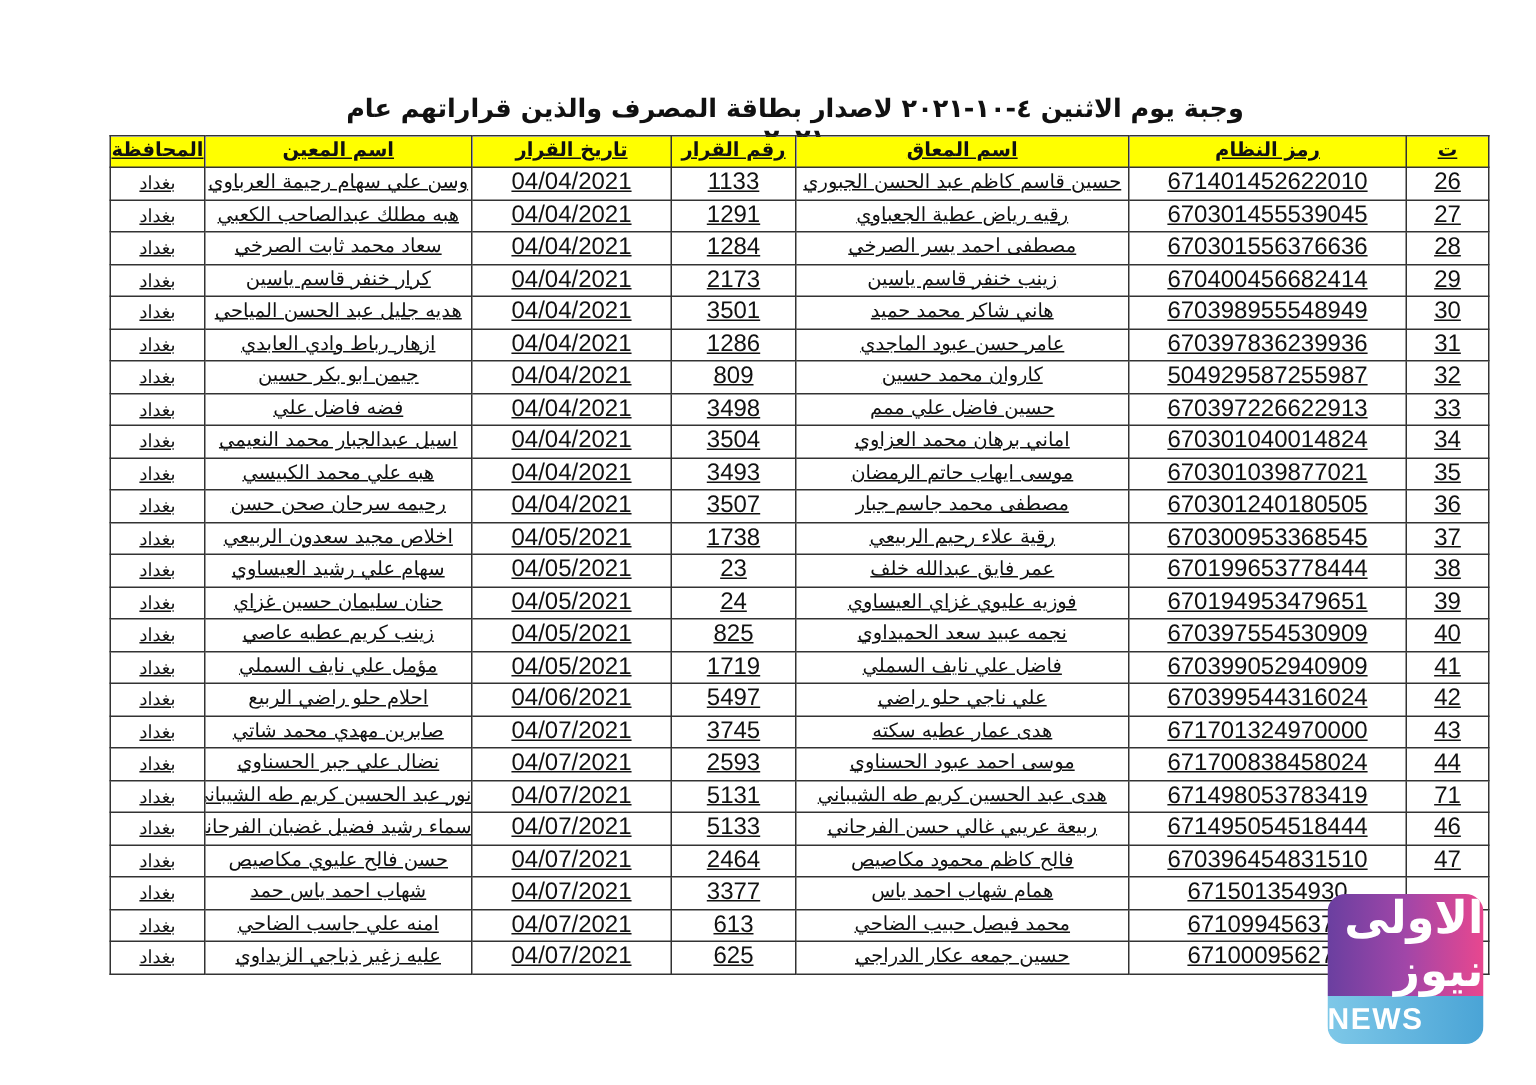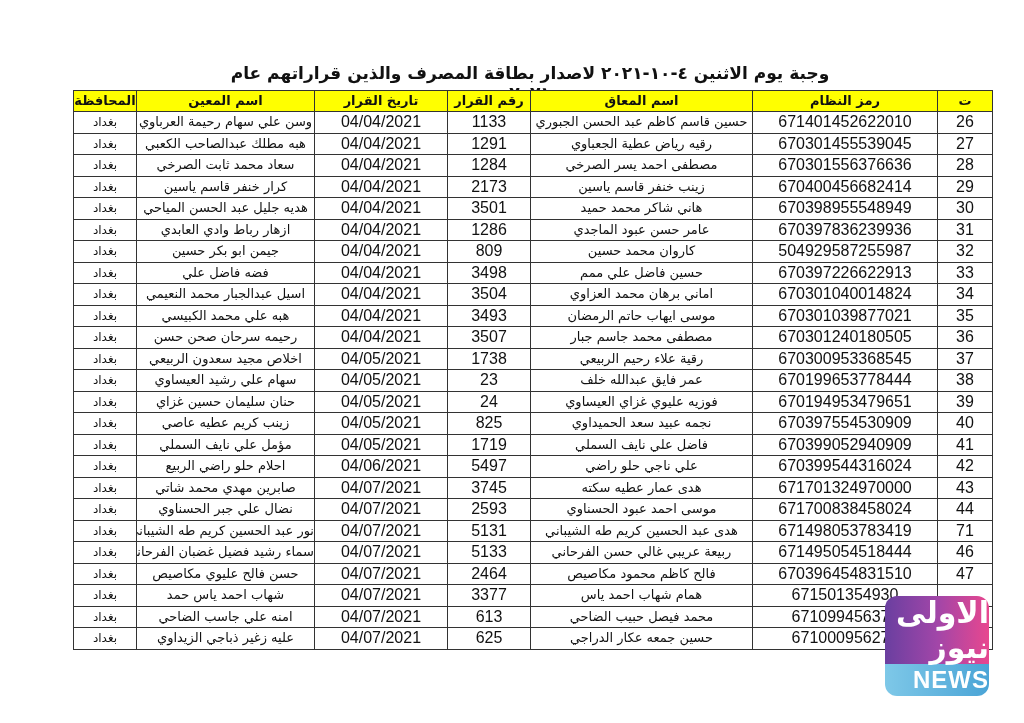--- a/index.html
+++ b/index.html
@@ -6,21 +6,21 @@
   body {
     width:1024px; height:723px; background:#ffffff; position:relative; overflow:hidden;
     font-family:"DejaVu Sans", sans-serif; color:#111;
   }
   .title {
     position:absolute; left:230px; top:63px; width:600px; text-align:center;
     font-size:17px; font-weight:bold; direction:rtl; color:#111;
   }
   table.sheet {
     position:absolute; left:73px; top:90px; width:919px;
-    border-collapse:collapse; table-layout:fixed; direction:ltr;
+    border-collapse:collapse; table-layout:fixed; direction:ltr;text-decoration:underline;
   }
   table.sheet th, table.sheet td {
     border:1px solid #333; padding:0; height:20.5px; line-height:20px;
     text-align:center; white-space:nowrap; overflow:hidden;
   }
   table.sheet th {
     background:#ffff00; font-weight:bold; font-size:13px; direction:rtl; height:20px;
   }
   td.ar { direction:rtl; font-size:13px; font-family:"DejaVu Sans", sans-serif; }
   td.num { font-family:"Liberation Sans", sans-serif; font-size:16px; }
@@ -29,21 +29,21 @@
     position:absolute; left:885px; top:596px; width:104px; height:100px;
     border-radius:12px; overflow:hidden;
   }
   .logo-top {
     height:68px; background:linear-gradient(90deg,#6a3fa0 0%,#a146a8 50%,#e8478f 100%);
     display:flex; align-items:center; justify-content:center;
     color:#fff; font-weight:bold; font-size:30px; direction:rtl; letter-spacing:-1px;
   }
   .logo-bottom {
     height:32px; background:linear-gradient(90deg,#7ec8e8,#4aa4d6);
-    color:#fff; font-weight:bold; font-size:24px; text-align:right; line-height:32px;
+    color:#fff; font-weight:bold; font-size:20px; text-align:left; line-height:32px;
     font-family:"Liberation Sans", sans-serif; letter-spacing:1px;
   }
 </style>
 </head>
 <body>
 
 <div class="title">وجبة يوم الاثنين ٤-١٠-٢٠٢١ لاصدار بطاقة المصرف والذين قراراتهم عام ٢٠٢١</div>
 
 <table class="sheet">
   <colgroup>

